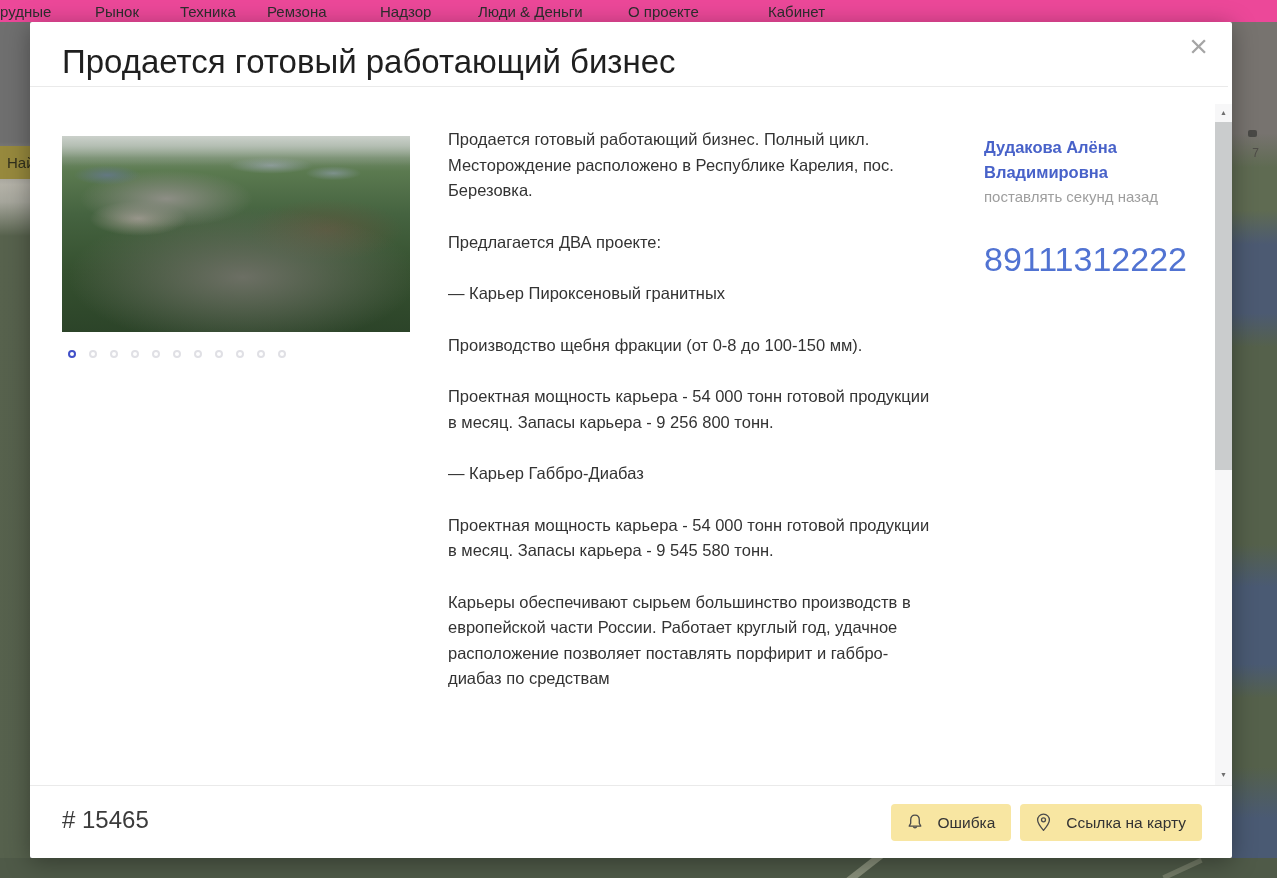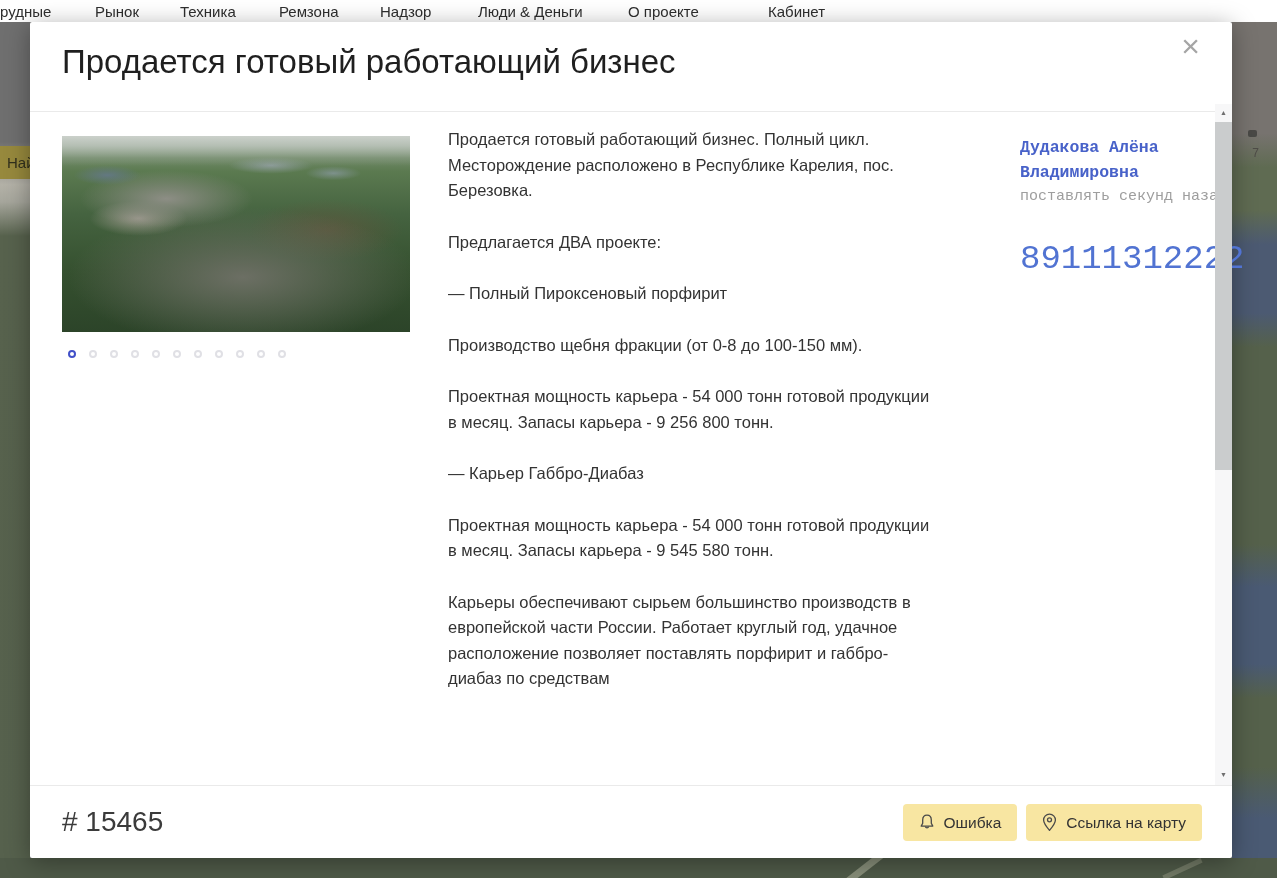--- a/index.html
+++ b/index.html
@@ -2,21 +2,21 @@
 <html style="--link-blue: #4862c9; --phone-blue: #5173d2; --button-yellow: #f8e6a2; --active-dot-blue: #4150c8; --inactive-dot: #e0e0e5; --title-dark: #1f1f1f; --text-dark: #333333; --muted-gray: #9e9e9e;"><head>
 <meta charset="utf-8">
 <style>
   * { margin:0; padding:0; box-sizing:border-box; }
   html,body { width:1277px; height:878px; overflow:hidden;
     font-family:"Liberation Sans", sans-serif; background:#6f6f6f; }
 
   
   .backdrop { position:absolute; inset:0; }
   .nav-bar { position:absolute; left:0; top:0; width:100%; height:22px;
-    background:#ffffff; }
+    background:#ec4899; }
   .nav-item { position:absolute; top:3px; font-size:15px; color:#2e2e2e; cursor:pointer; white-space:nowrap; }
   .bg-left { position:absolute; left:0; top:22px; width:30px; height:856px;
     background:linear-gradient(180deg,#6f6f6f 0%,#6f6f6f 14%,#b3b1a7 19%,#a6a69c 21%,#57624d 25%,#56614d 100%); }
   .bg-right { position:absolute; right:0; top:22px; width:45px; height:856px;
     background:linear-gradient(180deg,
       #77736f 0%, #77736f 13%, #5f6b52 17%, #5f6b52 22%, #4c5a72 26%, #4c5a72 34%,
       #55614b 38%, #55614b 61%, #4a5a73 66%, #4a5a73 75%, #55614b 79%, #55614b 87%,
       #4a5a73 93%, #4a5a73 100%); }
   .bg-bottom { position:absolute; left:0; bottom:0; width:100%; height:20px; background:#4f5a48; overflow:hidden; }
   .road { position:absolute; background:#7e8570; opacity:.75; }
@@ -24,21 +24,21 @@
   .road-2 { left:1180px; top:-10px; width:5px; height:42px; transform:rotate(65deg); }
   .find-chip { position:absolute; left:0; top:146px; width:30px; height:33px;
     background:#97893d; color:#31301c; font-size:15px; line-height:33px;
     padding-left:7px; overflow:hidden; white-space:nowrap; cursor:pointer; }
   .map-label7 { position:absolute; right:18px; top:146px; font-size:12px; color:#4e4c47; }
   .map-poi { position:absolute; right:20px; top:130px; width:9px; height:7px; background:#3f3f3c; border-radius:2px; opacity:.8; }
 
   
   .modal { position:absolute; left:30px; top:22px; width:1202px; height:836px;
     background:#ffffff; border-radius:2px; box-shadow:0 4px 24px rgba(0,0,0,.35); }
-  .modal-header { position:absolute; left:0; top:0; right:12px; height:90px;
+  .modal-header { position:absolute; left:0; top:0; right:4px; height:65px;
     border-bottom:1px solid #eaeaea; }
   .modal-title { position:absolute; left:32px; top:21px; font-size:33px;
     font-weight:400; color:var(--title-dark,#1f1f1f); white-space:nowrap; }
   .close-x { position:absolute; right:20px; top:8px; font-size:32px; font-weight:300;
     color:#a5a5a5; cursor:pointer; line-height:1; }
 
   .modal-body { position:absolute; left:0; top:82px; right:0; height:681px; }
 
   
   .photo { position:absolute; left:32px; top:32px; width:348px; height:196px; cursor:pointer;
@@ -57,53 +57,53 @@
   .dot { width:8px; height:8px; border-radius:50%; border:2.5px solid var(--inactive-dot,#e0e0e5);
     background:#fff; cursor:pointer; }
   .dot.active { border-color:var(--active-dot-blue,#4150c8); }
 
   
   .desc { position:absolute; left:418px; top:23px; width:487px; }
   .desc p { font-size:16.5px; line-height:25.5px; color:var(--text-dark,#333);
     margin:0 0 26px 0; }
 
   
-  .contact { position:absolute; left:990px; top:31px; width:220px;font-family:Liberation Mono, monospace; }
+  .contact { position:absolute; left:954px; top:31px; width:220px; }
   .seller-name { display:block; width:160px; font-size:16.5px; font-weight:bold;
     line-height:25px; color:var(--link-blue,#4862c9); text-decoration:none; cursor:pointer; }
   .time-ago { margin-top:3px; font-size:15px; color:var(--muted-gray,#9e9e9e); white-space:nowrap; }
   .phone { margin-top:35px; font-size:34px; color:var(--phone-blue,#5173d2); cursor:pointer; white-space:nowrap; }
 
   
   .scrollbar { position:absolute; right:0; top:0; width:17px; height:681px; background:#f7f7f8; }
   .sb-btn { position:absolute; left:0; width:17px; height:17px; font-size:7px;
     color:#6f6f6f; text-align:center; line-height:17px; cursor:pointer; user-select:none; }
   .sb-up { top:0; } .sb-down { bottom:2px; }
   .sb-thumb { position:absolute; left:0; top:18px; width:17px; height:348px;
     background:#cacccd; cursor:pointer; }
 
   
   .modal-footer { position:absolute; left:0; right:0; bottom:0; height:73px;
     border-top:1px solid #eaeaea; }
-  .listing-id { position:absolute; left:32px; top:20px; font-size:28px; color:#3b3b3b; }
+  .listing-id { position:absolute; left:32px; top:20px; font-size:24px; color:#3b3b3b; }
   .footer-buttons { position:absolute; right:30px; top:18px; display:flex; gap:9px; }
-  .ybtn { display:flex; align-items:center; gap:9px; height:37px; padding:0 16px;
+  .ybtn { display:flex; align-items:center; gap:15px; height:37px; padding:0 16px;
     background:var(--button-yellow,#f8e6a2); border:none; border-radius:4px;
     font-family:"Liberation Sans", sans-serif; font-size:15.5px; color:#333; cursor:pointer; }
   .ybtn svg { display:block; }
 </style>
 </head>
 <body>
 
 <div class="backdrop">
   <div class="nav-bar">
       <span class="nav-item" style="left: 0px;">рудные</span>
       <span class="nav-item" style="left: 95px;">Рынок</span>
       <span class="nav-item" style="left: 180px;">Техника</span>
-      <span class="nav-item" style="left: 267px; margin-left: 12px;">Ремзона</span>
+      <span class="nav-item" style="left: 267px;">Ремзона</span>
       <span class="nav-item" style="left: 380px;">Надзор</span>
       <span class="nav-item" style="left: 478px;">Люди &amp; Деньги</span>
       <span class="nav-item" style="left: 628px;">О проекте</span>
       <span class="nav-item" style="left: 768px;">Кабинет</span>
     </div>
   <div class="bg-left"></div>
   <div class="bg-right"></div>
   <div class="bg-bottom">
     <div class="road road-1"></div>
     <div class="road road-2"></div>
@@ -133,21 +133,21 @@
         <span class="dot"></span>
         <span class="dot"></span>
         <span class="dot"></span>
         <span class="dot"></span>
         <span class="dot"></span>
       </div>
 
     <div class="desc">
         <p>Продается готовый работающий бизнес. Полный цикл. Месторождение расположено в Республике Карелия, пос. Березовка.</p>
         <p>Предлагается ДВА проекте:</p>
-        <p>— Полный Пироксеновый порфирит</p>
+        <p>— Карьер Пироксеновый гранитных</p>
         <p>Производство щебня фракции (от 0-8 до 100-150 мм).</p>
         <p>Проектная мощность карьера - 54 000 тонн готовой продукции в месяц. Запасы карьера - 9 256 800 тонн.</p>
         <p>— Карьер Габбро-Диабаз</p>
         <p>Проектная мощность карьера - 54 000 тонн готовой продукции в месяц. Запасы карьера - 9 545 580 тонн.</p>
         <p>Карьеры обеспечивают сырьем большинство производств в европейской части России. Работает круглый год, удачное расположение позволяет поставлять порфирит и габбро-диабаз по средствам</p>
       </div>
 
     <div class="contact">
       <a class="seller-name">Дудакова Алёна Владимировна</a>
       <div class="time-ago">поставлять секунд назад</div>

